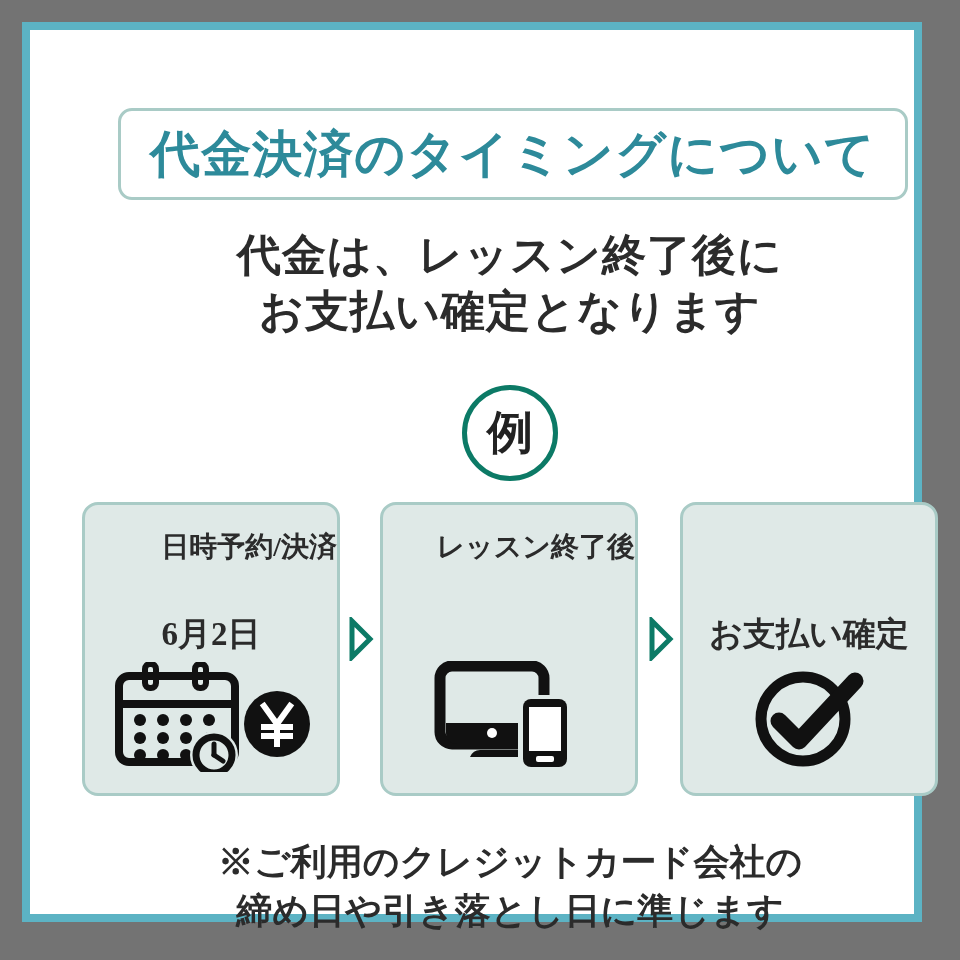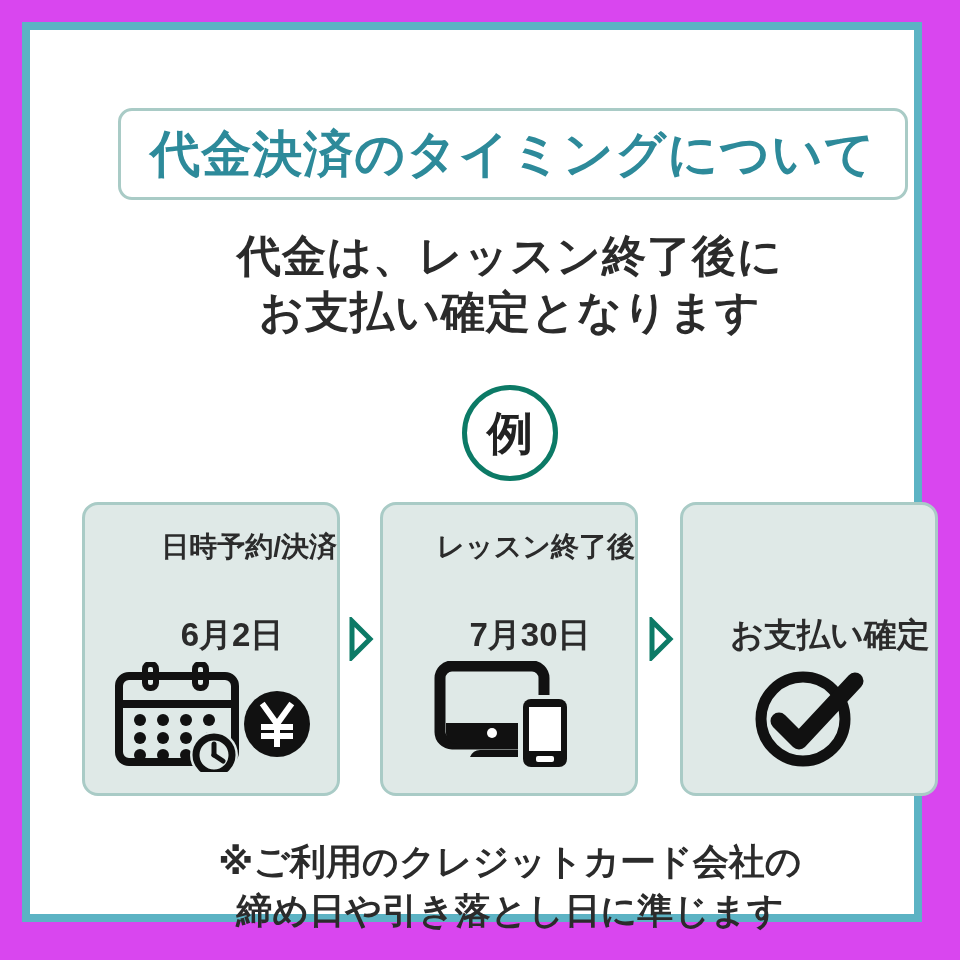--- a/index.html
+++ b/index.html
@@ -10,21 +10,22 @@
   body {
     width: 960px;
     height: 960px;
     font-family: "Liberation Sans", "DejaVu Sans", sans-serif;
     overflow: hidden;
   }
   #page {
     position: relative;
     width: 960px;
     height: 960px;
-    background: #d946ef;
+    background: #737373;
+    font-family: Liberation Serif, serif;
   }
   
   .outer-frame {
     position: absolute;
     left: 22px;
     top: 22px;
     width: 900px;
     height: 900px;
     border: 8px solid #5cb3c4;
     box-sizing: border-box;
@@ -124,21 +125,20 @@
   .card .card-value {
     position: absolute;
     top: 113px;
     left: 0;
     width: 100%;
     text-align: center;
     color: #2b2b2b;
     font-size: 33px;
     font-weight: bold;
     line-height: 1;
-    padding-left: 21px;
   }
   .card .card-icon {
     position: absolute;
     bottom: 16px;
     left: 0;
     width: 100%;
     height: 120px;
     display: flex;
     align-items: center;
     justify-content: center;
@@ -227,21 +227,20 @@
               <line x1="166" y1="62" x2="166" y2="82"></line>
               <line x1="153" y1="65" x2="179" y2="65"></line>
               <line x1="153" y1="74" x2="179" y2="74"></line>
             </g>
           </svg>
         </div>
       </div>
 
       <div class="card c1">
         <div class="card-title">レッスン終了後</div>
-        <div class="card-value">7月30日</div>
         <div class="card-icon">
           <svg width="150" height="112" viewBox="0 0 150 112" xmlns="http://www.w3.org/2000/svg">
 
             <rect x="6" y="5" width="104" height="78" rx="12" ry="12" fill="none" stroke="#111111" stroke-width="11"></rect>
 
             <path d="M12 62 H104 V72 a11 11 0 0 1 -11 11 H23 a11 11 0 0 1 -11 -11 Z" fill="#111111"></path>
             <circle cx="58" cy="72" r="5" fill="#ffffff"></circle>
 
             <path d="M36 96 q3 -7 10 -7 H88 q7 0 10 7 Z" fill="#111111"></path>
 

